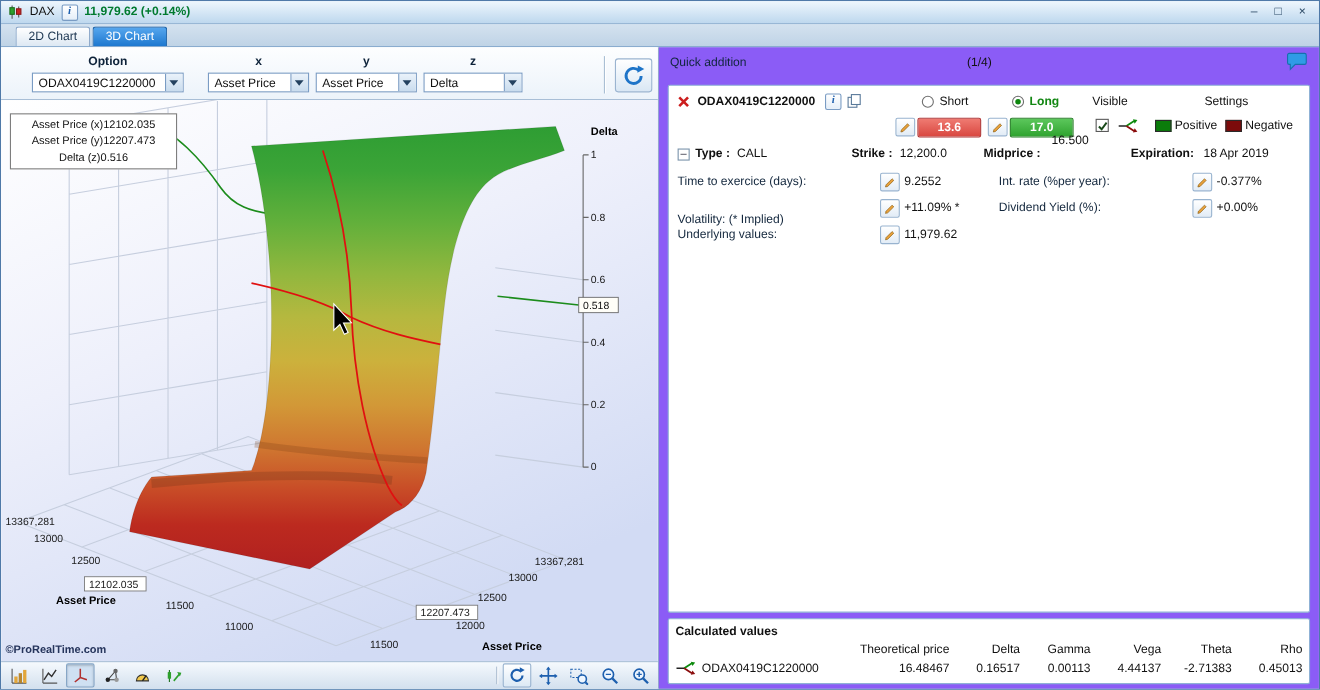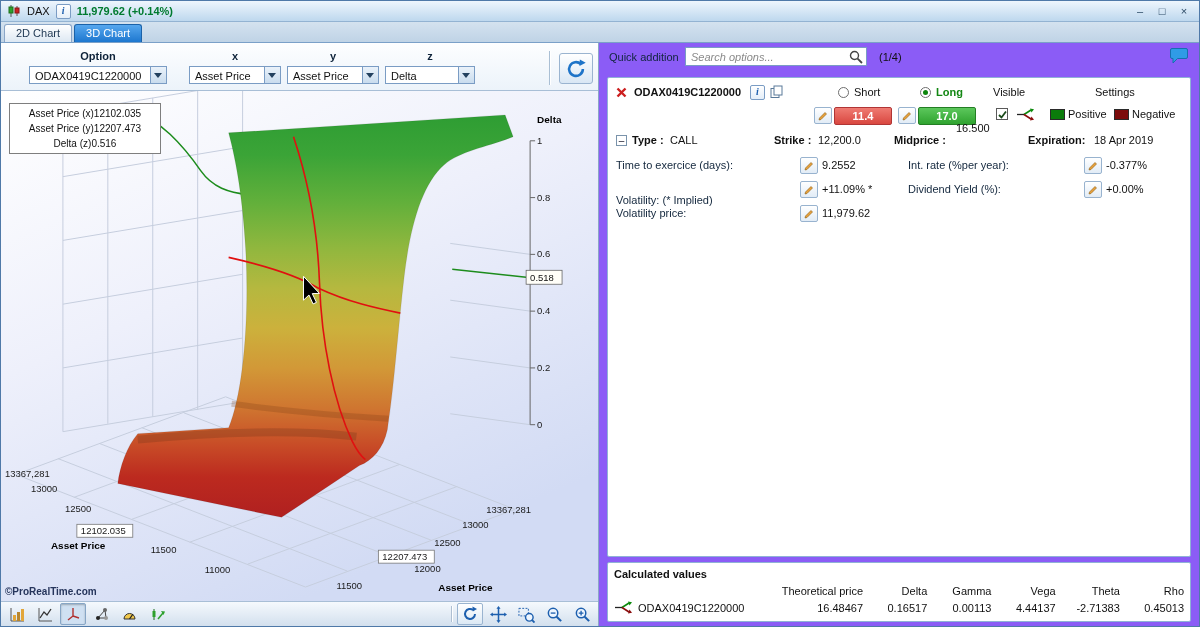--- a/index.html
+++ b/index.html
@@ -7,21 +7,21 @@
   .abs{position:absolute}
   .b{font-weight:bold}
   .window{position:absolute;inset:0;border:1px solid #4f79a8;background:#cfe0f1;box-sizing:border-box}
   
   .titlebar{height:20px;display:flex;align-items:center;gap:6px;padding:0 6px;background:linear-gradient(#eef6fd,#bed8ee);border-bottom:1px solid #93b3d2}
   .quote{font-weight:bold;color:#007a2f}
   .win-btns{margin-left:auto;display:flex;gap:4px}
   .win-btn{width:18px;height:15px;text-align:center;line-height:14px;color:#2c4a66;font-size:11px}
   .info-btn{display:inline-block;width:13px;height:13px;border:1px solid #7a9cc4;border-radius:2px;background:linear-gradient(#fff,#e4eef8);color:#1d5fae;font-family:"Liberation Serif","DejaVu Serif",serif;font-style:italic;font-weight:bold;font-size:10px;line-height:12px;text-align:center}
   
-  .tabbar{height:20px;background:linear-gradient(#d4e2ef,#bfd3e6);display:flex;align-items:flex-end;padding-left:3px;border-bottom:1px solid #7aa0c8}
+  .tabbar{height:20px;background:linear-gradient(#d4e2ef,#bfd3e6);display:flex;align-items:flex-end;padding-left:13px;border-bottom:1px solid #7aa0c8}
   .tab{height:17px;line-height:16px;padding:0 11px;border:1px solid #8aa6c8;border-bottom:none;border-radius:3px 3px 0 0;background:linear-gradient(#ffffff,#dde8f3);margin-right:2px;color:#1c3550}
   .tab.active{background:linear-gradient(#56a7ee,#1d77cf);color:#fff;border-color:#1b62a8;font-weight:normal}
   
   .main{position:absolute;top:42px;left:0;right:0;bottom:0;display:flex}
   .left{width:598px;position:relative;background:#fff;border-right:1px solid #8aa6c8;box-sizing:border-box}
   .controls{position:relative;height:47px;background:linear-gradient(#fdfeff,#ecf3fa);border-bottom:1px solid #a8bed6}
   .ctl-label{position:absolute;top:7px;font-weight:bold;text-align:center;color:#0d2239}
   .dropdown{position:absolute;top:23px;height:18px;border:1px solid #7a9cc4;background:#fff;line-height:18px;padding-left:5px;box-sizing:border-box;padding-right:18px;white-space:nowrap;overflow:hidden}
   .dd-btn{position:absolute;right:0;top:0;bottom:0;width:15px;background:linear-gradient(#eaf2fa,#c9dcee);border-left:1px solid #7a9cc4}
   .dd-btn::after{content:"";position:absolute;left:3px;top:6px;border:4px solid transparent;border-top:5px solid #23415f}
@@ -307,27 +307,20 @@
               <path d="M11.3,11.3 L16,16" stroke="#1d5fae" stroke-width="2.2"></path>
               <path d="M5,7.5 H10 M7.5,5 V10" stroke="#1d5fae" stroke-width="1.4"></path>
             </svg>
         </div>
       </div>
     </div>
 
     <div class="right">
 
       <div class="qa-label">Quick addition</div>
-      <div class="search-wrap">
-        <input type="text" placeholder="Search options..." style="">
-        <svg class="search-ico" width="14" height="14" viewBox="0 0 14 14">
-            <circle cx="5.5" cy="5.5" r="4" fill="none" stroke="#444" stroke-width="1.4"></circle>
-            <path d="M8.6,8.6 L13,13" stroke="#444" stroke-width="1.8"></path>
-          </svg>
-      </div>
       <div class="qa-count">(1/4)</div>
       <svg class="bubble" width="20" height="18" viewBox="0 0 20 18">
           <path d="M3,1.5 h14 a1.5,1.5 0 0 1 1.5,1.5 v7 a1.5,1.5 0 0 1 -1.5,1.5 h-8.5 l-4.5,4.5 v-4.5 h-1 a1.5,1.5 0 0 1 -1.5,-1.5 v-7 a1.5,1.5 0 0 1 1.5,-1.5 z" fill="#2f9be6" stroke="#176fae"></path>
         </svg>
 
       <div class="panel opt-box">
         <svg class="abs" style="left:8px;top:9px" width="11" height="11">
             <path d="M1.5,1.5 L9.5,9.5 M9.5,1.5 L1.5,9.5" stroke="#cc1f1f" stroke-width="2.4"></path>
           </svg>
         <span class="abs b" style="left:26px;top:8px">ODAX0419C1220000</span>
@@ -342,21 +335,21 @@
         <span class="radio sel" style="left:312px;top:9px"></span>
         <span class="abs green-t" style="left:328px;top:8px">Long</span>
         <span class="abs" style="left:385px;top:8px">Visible</span>
         <span class="abs" style="left:487px;top:8px">Settings</span>
 
         <span class="edit-btn" style="left:206px;top:29px">
             <svg width="10" height="10">
               <path d="M1,9 L3,8.5 8.5,3 7,1.5 1.5,7 Z" fill="#e9a13b" stroke="#8a5d10" stroke-width="0.6"></path>
             </svg>
           </span>
-        <span class="price bid" style="left:226px;top:29px">11.4</span>
+        <span class="price bid" style="left:226px;top:29px">13.6</span>
         <span class="edit-btn" style="left:290px;top:29px">
             <svg width="10" height="10">
               <path d="M1,9 L3,8.5 8.5,3 7,1.5 1.5,7 Z" fill="#e9a13b" stroke="#8a5d10" stroke-width="0.6"></path>
             </svg>
           </span>
         <span class="price ask" style="left:310px;top:29px">17.0</span>
         <span class="chk" style="left:388px;top:30px">
             <svg width="9" height="9">
               <path d="M1,5 L3.5,7.5 8,1.5" stroke="#1a4a1a" stroke-width="1.8" fill="none"></path>
             </svg>
@@ -406,21 +399,21 @@
           </span>
         <span class="abs" style="left:214px;top:105px">+11.09% *</span>
         <span class="lbl-r" style="left:300px;top:105px;width:170px">Dividend Yield (%):</span>
         <span class="edit-btn" style="left:476px;top:103px">
             <svg width="10" height="10">
               <path d="M1,9 L3,8.5 8.5,3 7,1.5 1.5,7 Z" fill="#e9a13b" stroke="#8a5d10" stroke-width="0.6"></path>
             </svg>
           </span>
         <span class="abs" style="left:498px;top:105px">+0.00%</span>
 
-        <span class="lbl-r" style="left:8px;top:129px;width:178px">Volatility price:</span>
+        <span class="lbl-r" style="left:8px;top:129px;width:178px">Underlying values:</span>
         <span class="edit-btn" style="left:192px;top:127px">
             <svg width="10" height="10">
               <path d="M1,9 L3,8.5 8.5,3 7,1.5 1.5,7 Z" fill="#e9a13b" stroke="#8a5d10" stroke-width="0.6"></path>
             </svg>
           </span>
         <span class="abs" style="left:214px;top:129px">11,979.62</span>
       </div>
 
       <div class="panel calc-box">
         <div class="abs b" style="left:6px;top:5px">Calculated values</div>

